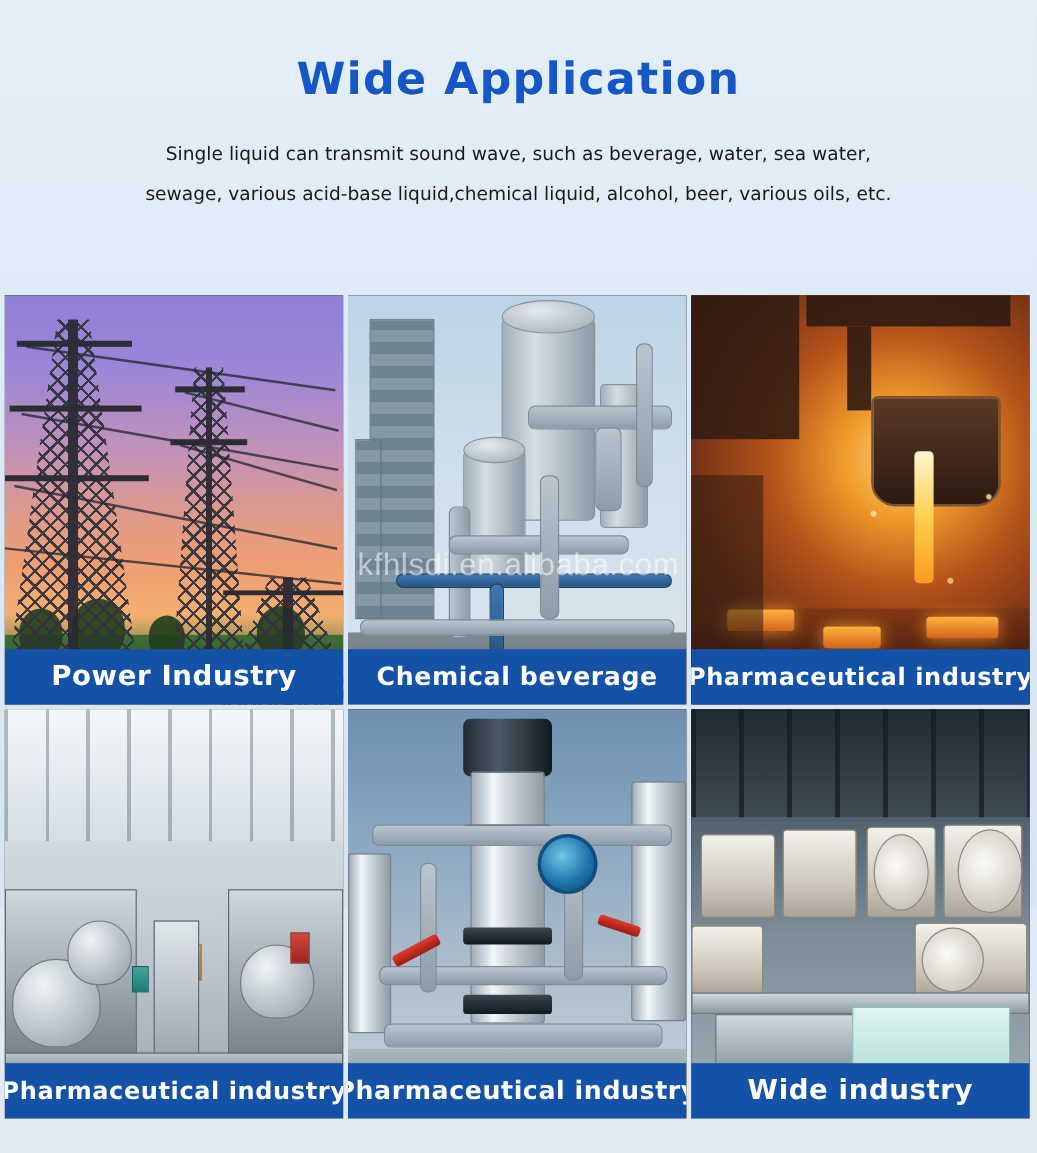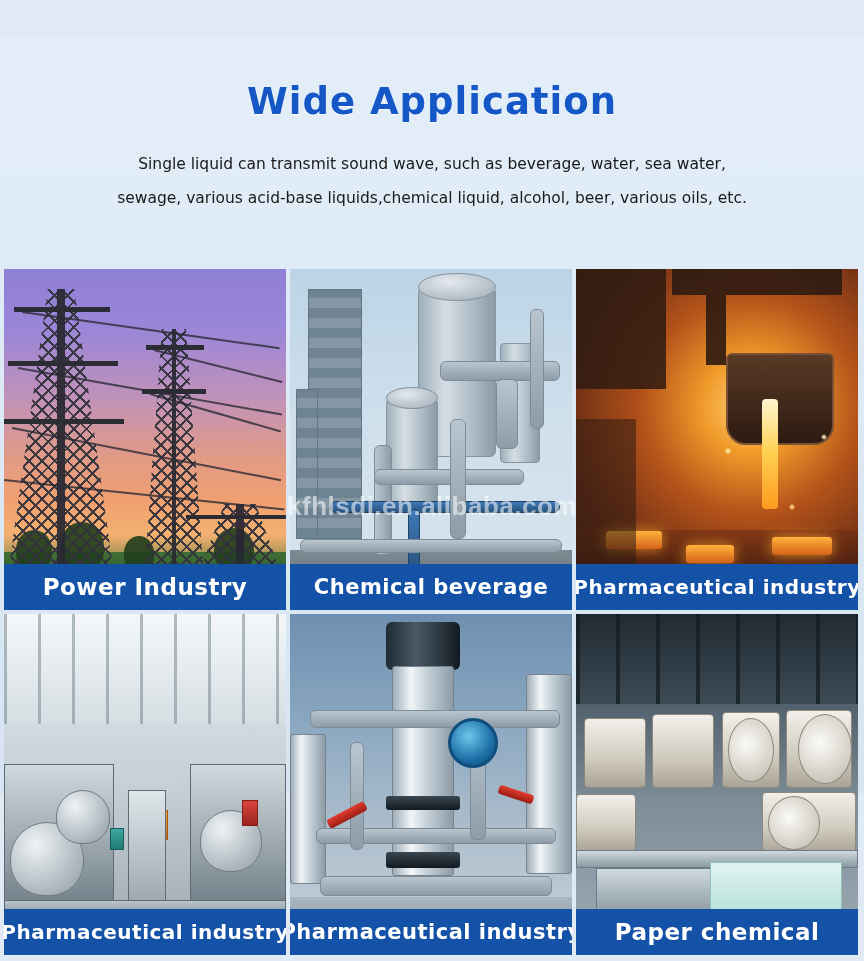--- a/index.html
+++ b/index.html
@@ -8,21 +8,20 @@
     height: 961px;
     background: #dfeaf5;
     font-family: "Liberation Sans", sans-serif;
     overflow: hidden;
   }
   .page {
     position: relative;
     width: 864px;
     height: 757px;
     background: linear-gradient(180deg, #e3eef8 0%, #dbe8f4 60%, #d7e5f2 100%);
-    margin-top: 36px;
   }
 
   
   .header {
     padding-top: 44px;
     text-align: center;
   }
   .title {
     font-size: 37px;
     font-weight: bold;
@@ -36,21 +35,21 @@
     font-size: 15.5px;
     color: #1a1a1a;
     line-height: 34px;
     font-family: "DejaVu Sans", sans-serif;
     padding: 0 70px;
   }
 
   
   .grid {
     position: absolute;
-    top: 233px;
+    top: 246px;
     left: 4px;
     width: 856px;
     display: grid;
     grid-template-columns: 282px 282px 282px;
     grid-template-rows: 341px 341px;
     gap: 4px 4px;
   }
   .cell {
     position: relative;
     overflow: hidden;
@@ -81,21 +80,20 @@
     top: 455px;
     left: 0;
     width: 864px;
     text-align: center;
     font-size: 26px;
     color: rgba(255,255,255,0.55);
     font-family: "Liberation Sans", sans-serif;
     letter-spacing: 0.5px;
     pointer-events: none;
     z-index: 5;
-    font-weight: bold;
   }
 
   
   .sky-power {
     position: absolute; inset: 0;
     background: linear-gradient(180deg,
       #8f7fd6 0%, #9b86d8 18%, #c192b9 38%,
       #e09a86 55%, #f0a070 68%, #f4b070 78%, #3c6d34 92%, #2b5226 100%);
   }
   .tower {
@@ -302,21 +300,21 @@
 </style>
 </head>
 <body>
 
 <div class="page">
 
   <div class="header">
     <div class="title">Wide Application</div>
     <div class="subtitle">
       <div>Single liquid can transmit sound wave, such as beverage, water, sea water,</div>
-      <div>sewage, various acid-base liquids,chemical liquid, alcohol, beer, various oils, etc.</div>
+      <div>sewage, various acid-base liquid,chemical liquid, alcohol, beer, various oils, etc.</div>
     </div>
   </div>
 
   <div class="grid">
 
     <div class="cell">
       <div class="art">
         <div class="sky-power"></div>
         <div class="ground-power"></div>
         <div class="tree" style="left:12px;"></div>
@@ -451,19 +449,19 @@
         <div class="roll-end" style="left:152px; top:104px; width:46px; height:64px;"></div>
 
         <div class="paper-roll" style="left:0;   top:180px; width:60px; height:58px;"></div>
         <div class="paper-roll" style="left:186px; top:178px; width:94px; height:62px;"></div>
         <div class="roll-end" style="left:192px; top:182px; width:52px; height:54px;"></div>
 
         <div class="conveyor" style="left:0; top:236px; width:282px; height:18px;"></div>
         <div class="conveyor" style="left:20px; top:254px; width:246px; height:46px;"></div>
         <div class="mint-sheet" style="left:134px; top:248px; width:132px; height:52px;"></div>
       </div>
-      <div class="caption">Paper chemical</div>
+      <div class="caption">Wide industry</div>
     </div>
 
   </div>
 
   <div class="watermark">kfhlsdi.en.alibaba.com</div>
 </div>
 
 </body></html>

